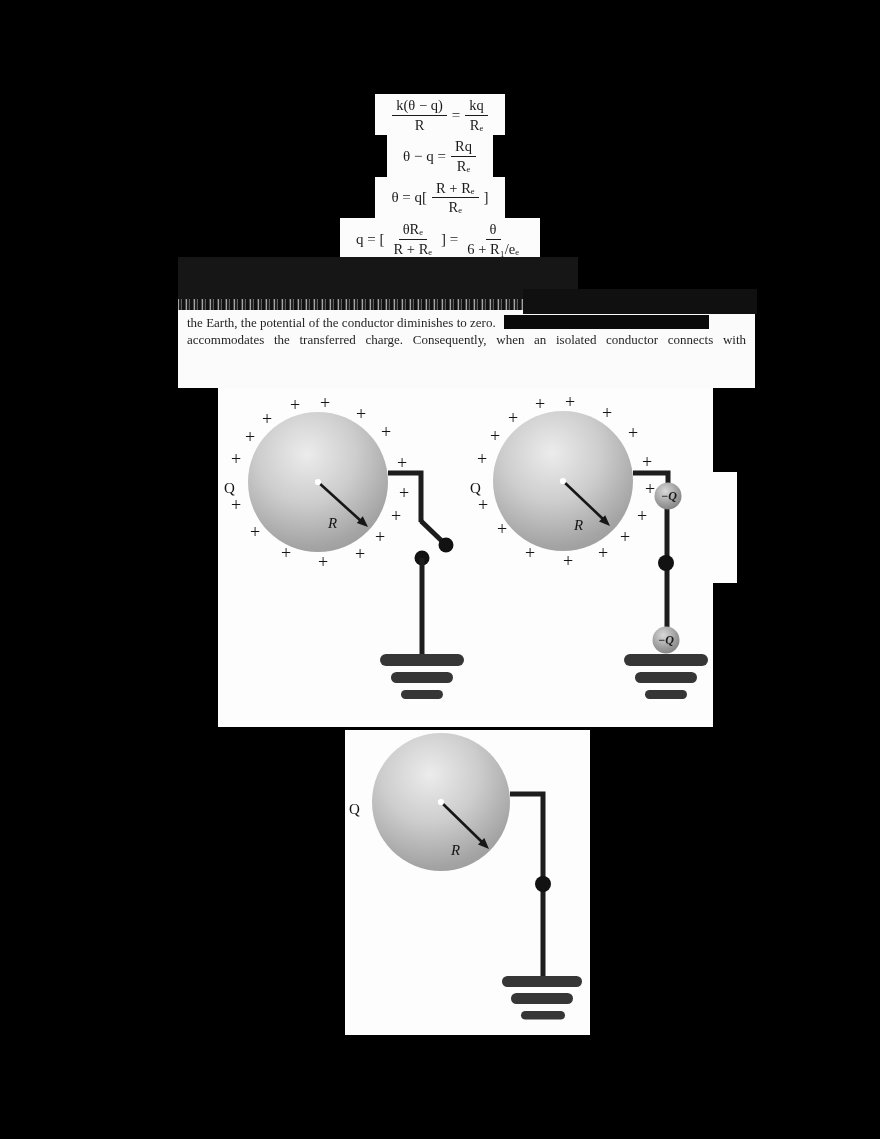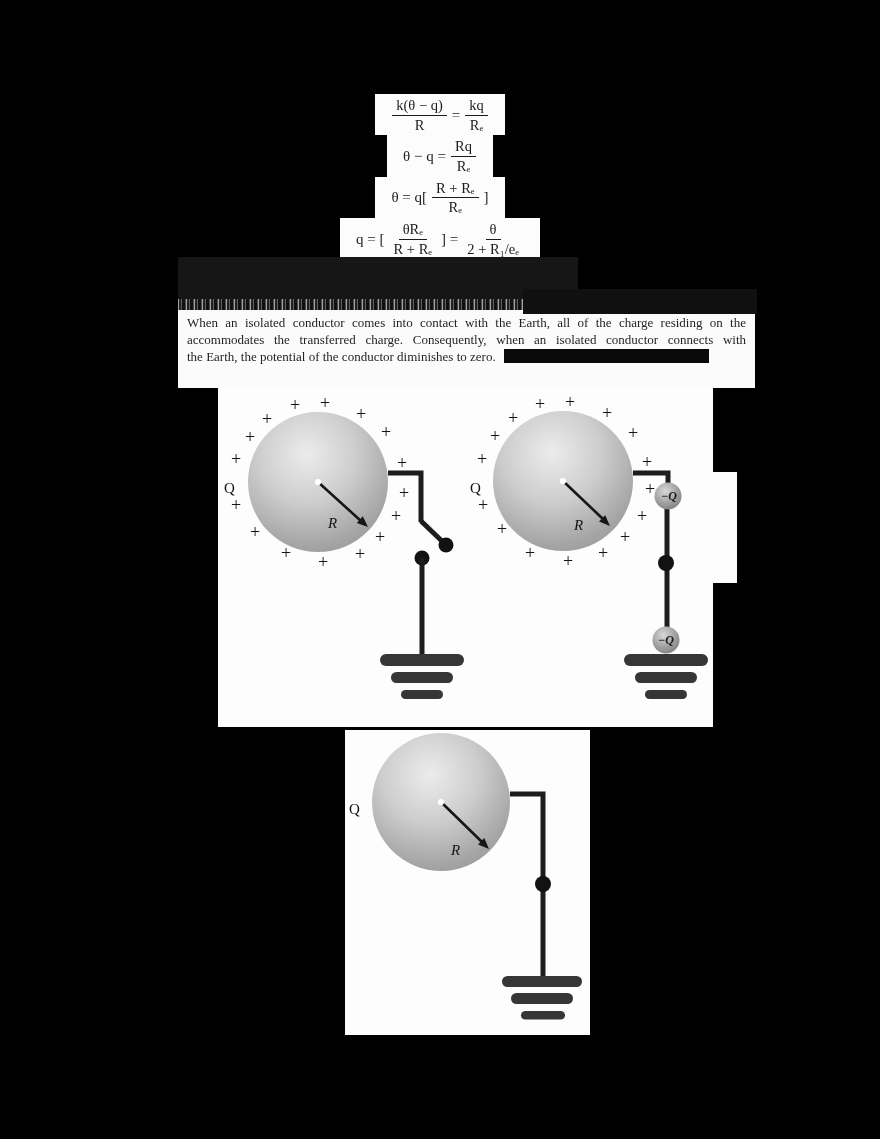--- a/index.html
+++ b/index.html
@@ -64,32 +64,31 @@
           </span></span></div>
       <div class="eq-line"><span class="eq-box"><span class="eq-t">θ = q[</span><span class="frac">
             <span class="num">R + Rₑ</span>
             <span class="den">Rₑ</span>
           </span><span class="eq-t">]</span></span></div>
       <div class="eq-line"><span class="eq-box"><span class="eq-t">q = [</span><span class="frac">
             <span class="num">θRₑ</span>
             <span class="den">R + Rₑ</span>
           </span><span class="eq-t">] =</span><span class="frac">
             <span class="num">θ</span>
-            <span class="den">2 + R₁/eₑ</span>
+            <span class="den">6 + R₁/eₑ</span>
           </span></span></div>
     </div>
 
   <div class="redact-a"></div>
   <div class="redact-b"></div>
   <div class="garble"></div>
 
   <div id="paragraph-box">
-    <div class="para-line">When an isolated conductor comes into contact with the Earth, all of the charge residing on the</div>
+    <div class="para-line last"><span>the Earth, the potential of the conductor diminishes to zero.</span><span class="redact-inline"></span></div>
     <div class="para-line">accommodates the transferred charge. Consequently, when an isolated conductor connects with</div>
-    <div class="para-line last"><span>the Earth, the potential of the conductor diminishes to zero.</span><span class="redact-inline"></span></div>
   </div>
 
   <div id="diagram-top">
     <svg class="dsvg" width="519" height="339" viewBox="0 0 519 339">
       <defs>
         <radialGradient id="gsph" cx="42%" cy="30%" r="78%">
           <stop offset="0" stop-color="#ececec"></stop>
             <stop offset="0.45" stop-color="#cdcdcd"></stop>
           <stop offset="0.85" stop-color="#a4a4a4"></stop>
             <stop offset="1" stop-color="#9b9b9b"></stop>

